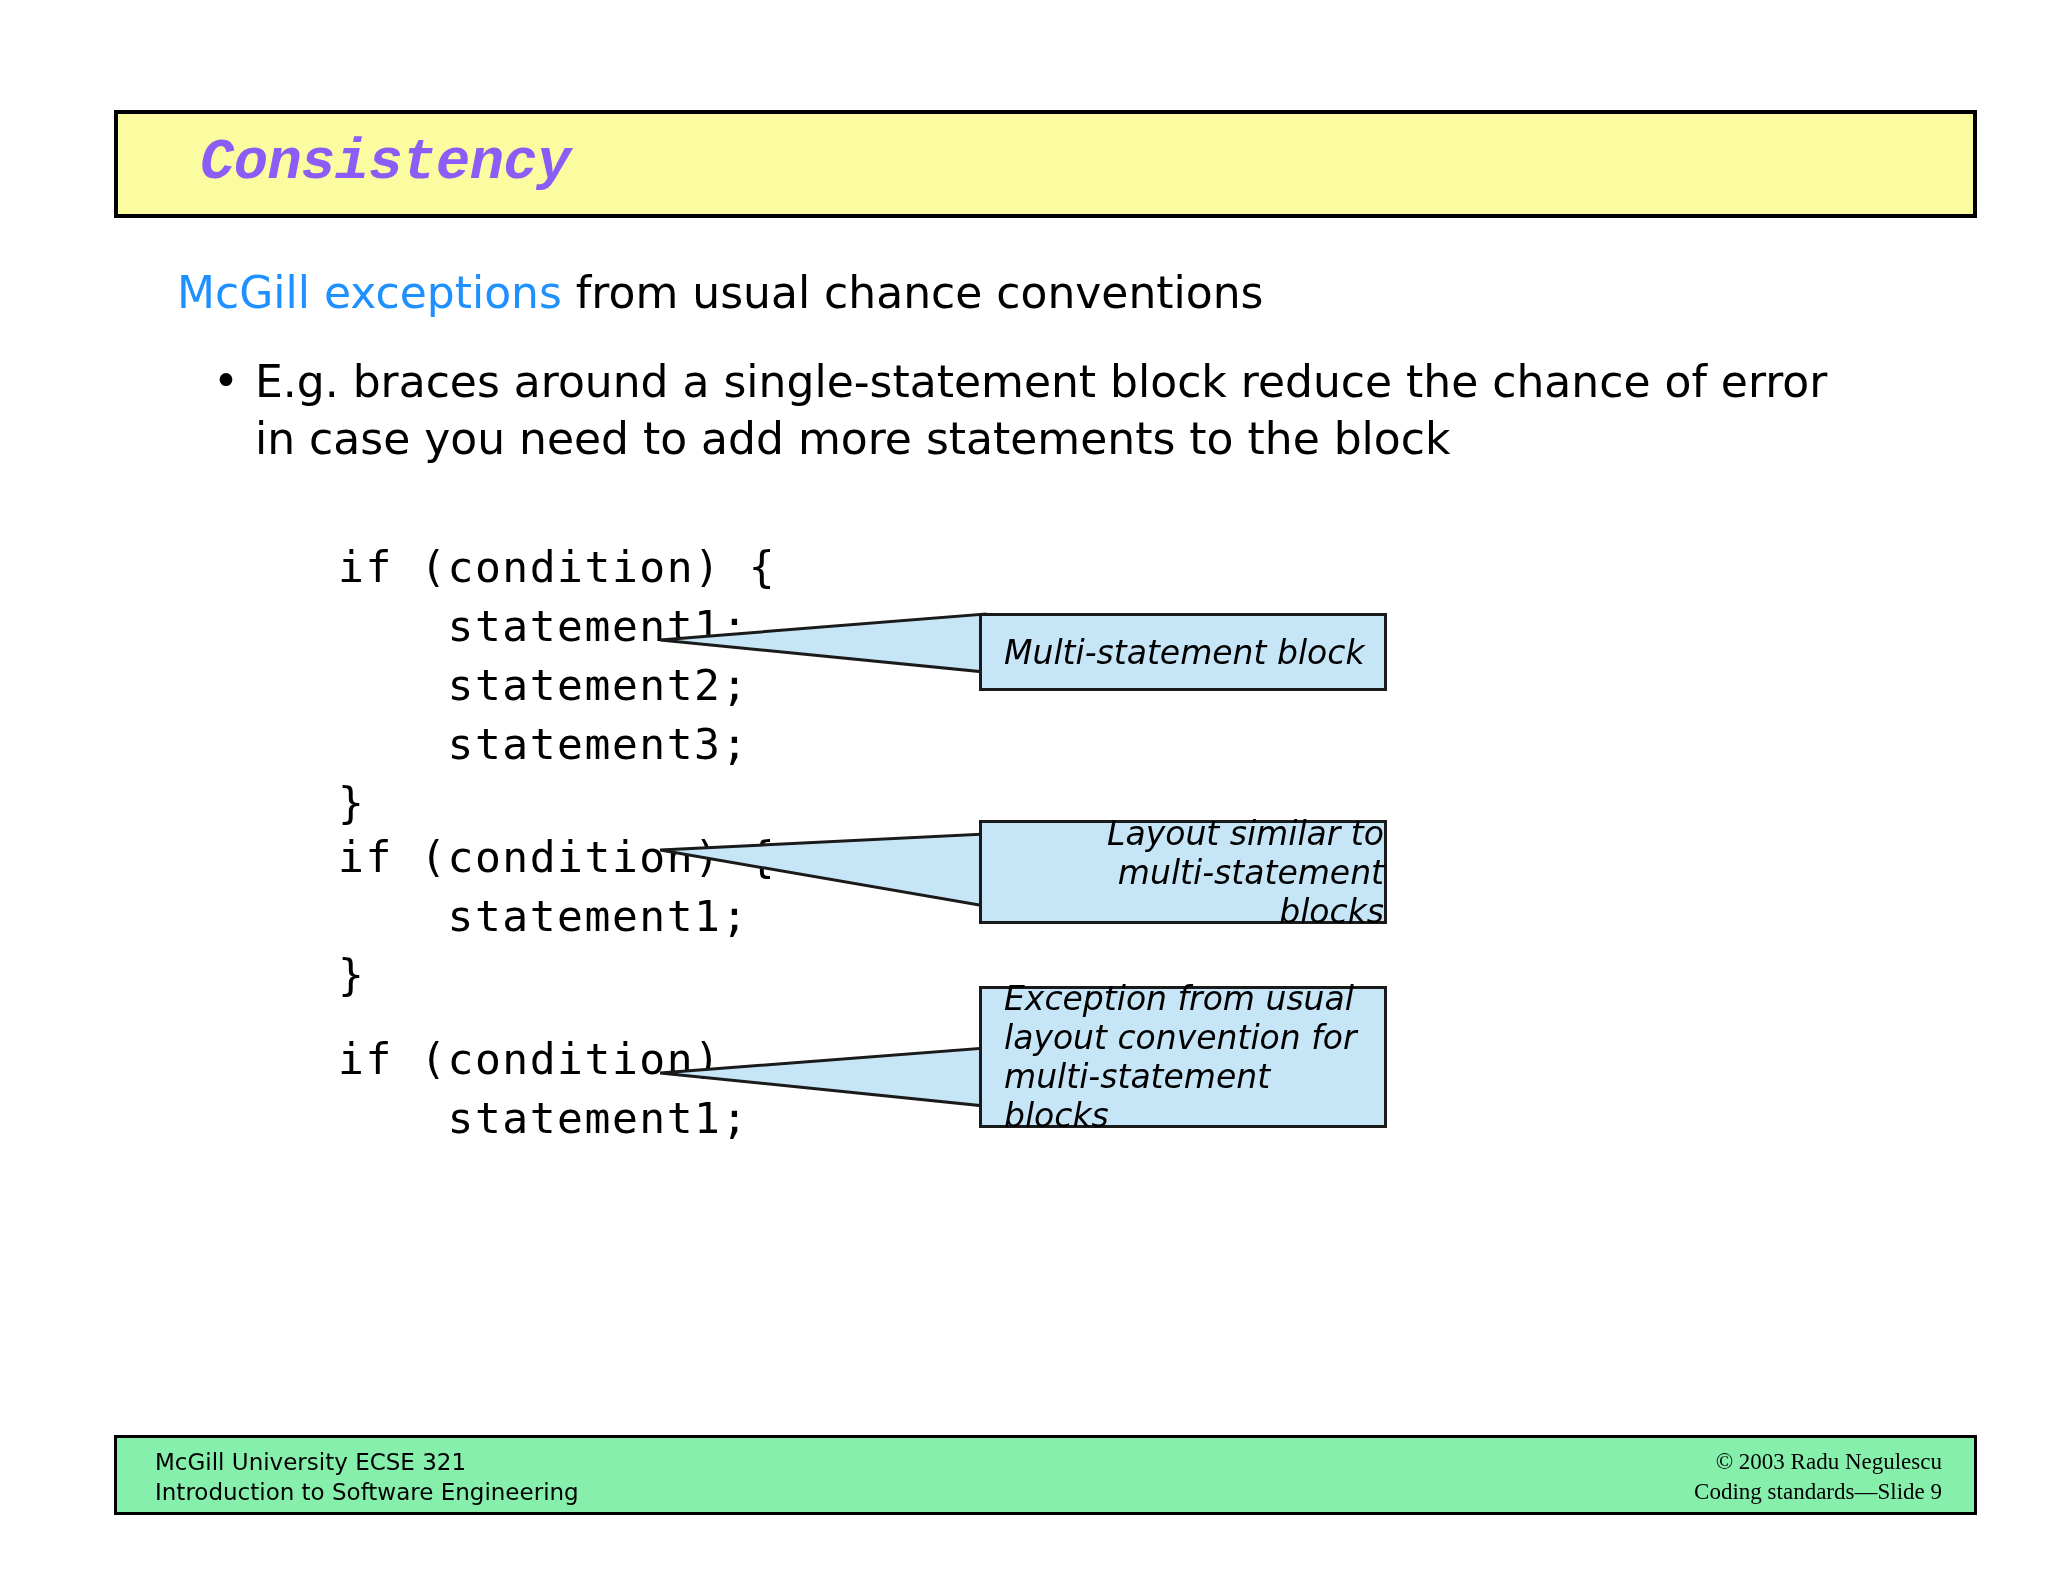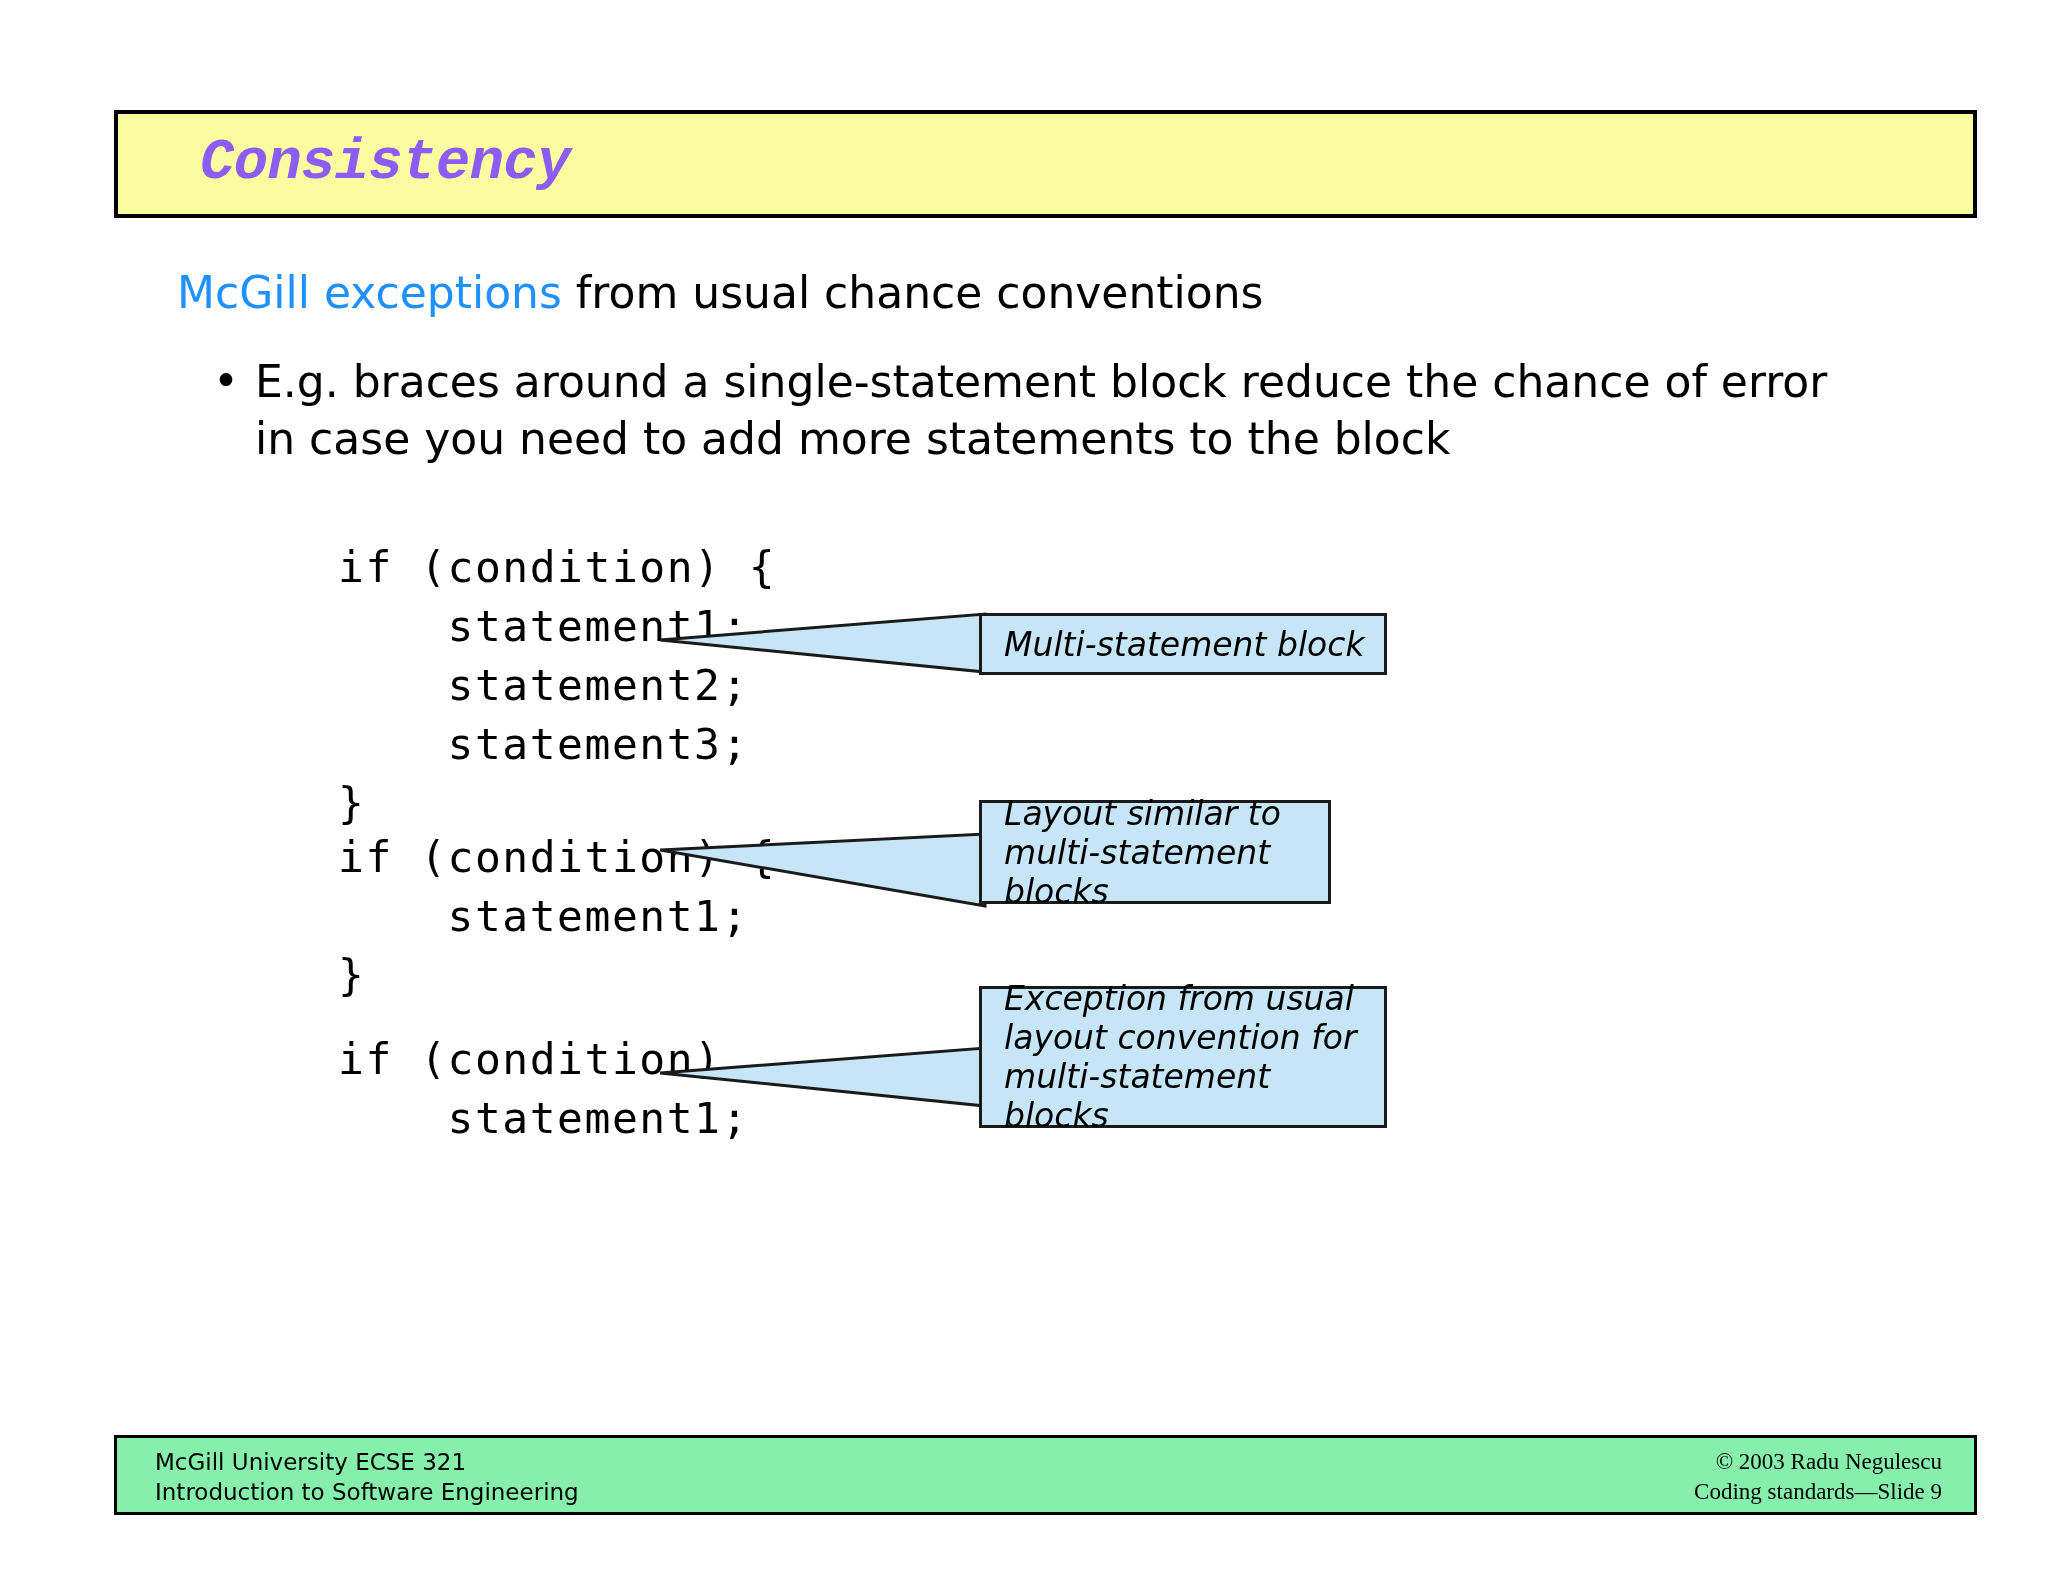--- a/index.html
+++ b/index.html
@@ -109,22 +109,22 @@
     padding: 8px 0 8px 22px;
   }
   .callout .callout-text {
     font-family: "DejaVu Sans", sans-serif;
     font-style: italic;
     font-size: 33px;
     line-height: 39px;
     color: #000000;
     white-space: pre-line;
   }
-  #callout-1 { left: 979px; top: 613px;  width: 408px; height: 62px; }
-  #callout-2 { left: 979px; top: 800px;  width: 352px; height: 104px; }
+  #callout-1 { left: 979px; top: 613px;  width: 408px; height: 78px; }
+  #callout-2 { left: 979px; top: 820px;  width: 408px; height: 104px; text-align: right; }
   #callout-3 { left: 979px; top: 986px;  width: 408px; height: 142px; }
 
   .tail-svg {
     position: absolute;
     pointer-events: none;
   }
 
   
   #footer-banner {
     position: absolute;

